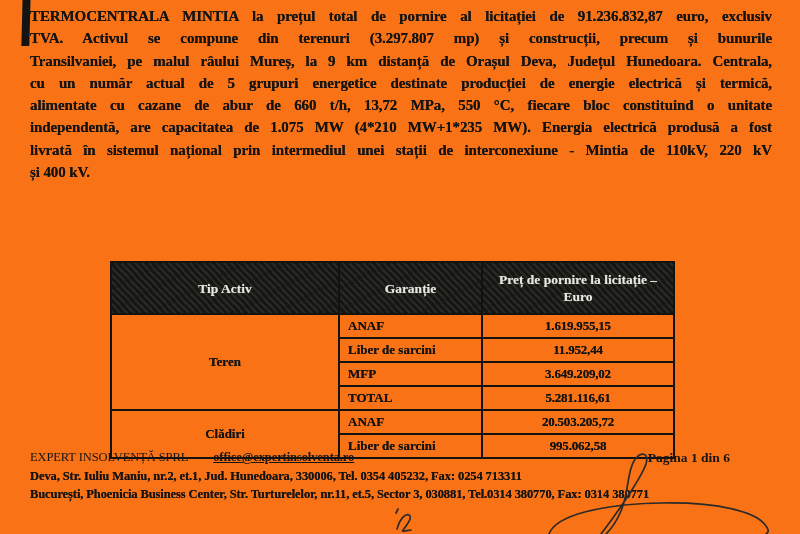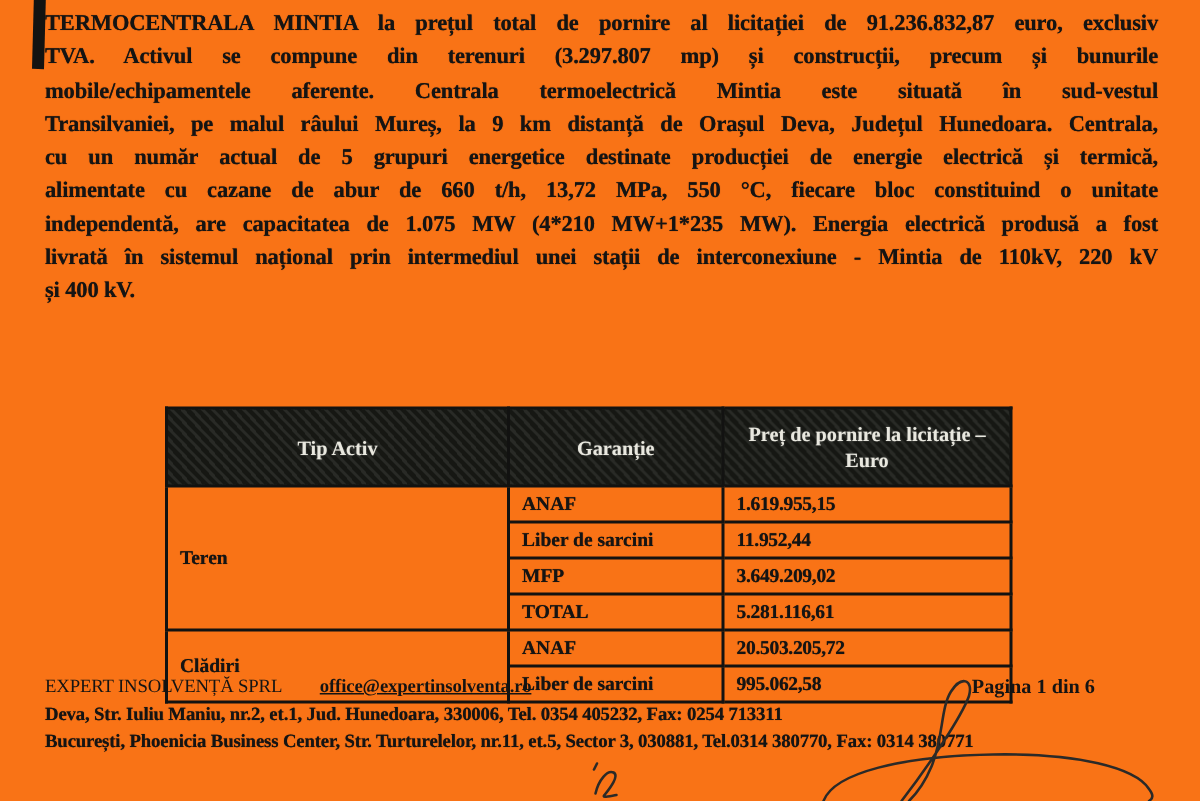--- a/index.html
+++ b/index.html
@@ -19,39 +19,39 @@
   .para-line.last{text-align:center;text-align-last:left;}
 
   
   #section-heading{
     position:absolute;left:30px;top:217px;width:742px;
     font-size:15px;letter-spacing:-0.1px;
   }
 
   
   #asset-table{
-    position:absolute;left:110px;top:271px;
+    position:absolute;left:110px;top:261px;
     border-collapse:collapse;table-layout:fixed;
     font-size:13px;
   }
   #asset-table col.c1{width:228px;}
   #asset-table col.c2{width:143px;}
   #asset-table col.c3{width:192px;}
   #asset-table th,#asset-table td{border:2px solid #121211;}
   #asset-table thead th{
     background:#1d1f1a;
     background-image:repeating-linear-gradient(47deg,rgba(255,255,255,.05) 0 2px,rgba(0,0,0,.25) 2px 5px);
     color:#e9e8df;font-weight:bold;text-align:center;vertical-align:middle;
     height:46px;padding:2px 10px;line-height:17px;font-size:13.5px;
     text-shadow:0 0 1px rgba(255,255,255,.4);
   }
   #asset-table td{height:22px;padding:0 8px;vertical-align:middle;}
-  td.cat{font-weight:bold;}
+  td.cat{text-align:center;font-weight:bold;}
   td.gar{font-weight:bold;}
-  td.val{text-align:left;font-weight:bold;letter-spacing:-0.2px;margin-top:24px;}
+  td.val{text-align:center;font-weight:bold;letter-spacing:-0.2px;margin-top:24px;}
 
   
   #footer{
     position:absolute;left:30px;top:448px;width:742px;
     font-size:12.5px;line-height:18.5px;letter-spacing:-0.1px;
   }
   .footer-line{white-space:nowrap;}
   .company{font-weight:normal;margin-right:5px;}
   .email{color:#151413;text-decoration:underline;font-weight:bold;margin-left:20px;}
   #page-indicator{
@@ -68,21 +68,20 @@
 </head>
 <body>
 
 <div id="page">
 
   <div id="edge-artifact"></div>
 
   <div id="paragraph" class="scantext">
     <div class="para-line">TERMOCENTRALA MINTIA la prețul total de pornire al licitației de 91.236.832,87 euro, exclusiv</div>
     <div class="para-line">TVA. Activul se compune din terenuri (3.297.807 mp) și construcții, precum și bunurile</div>
-    <div class="para-line">mobile/echipamentele aferente. Centrala termoelectrică Mintia este situată în sud-vestul</div>
     <div class="para-line">Transilvaniei, pe malul râului Mureș, la 9 km distanță de Orașul Deva, Județul Hunedoara. Centrala,</div>
     <div class="para-line">cu un număr actual de 5 grupuri energetice destinate producției de energie electrică și termică,</div>
     <div class="para-line">alimentate cu cazane de abur de 660 t/h, 13,72 MPa, 550 °C, fiecare bloc constituind o unitate</div>
     <div class="para-line">independentă, are capacitatea de 1.075 MW (4*210 MW+1*235 MW). Energia electrică produsă a fost</div>
     <div class="para-line">livrată în sistemul național prin intermediul unei stații de interconexiune - Mintia de 110kV, 220 kV</div>
     <div class="para-line last">și 400 kV.</div>
   </div>
 
 
   <table id="asset-table" class="scantext">

